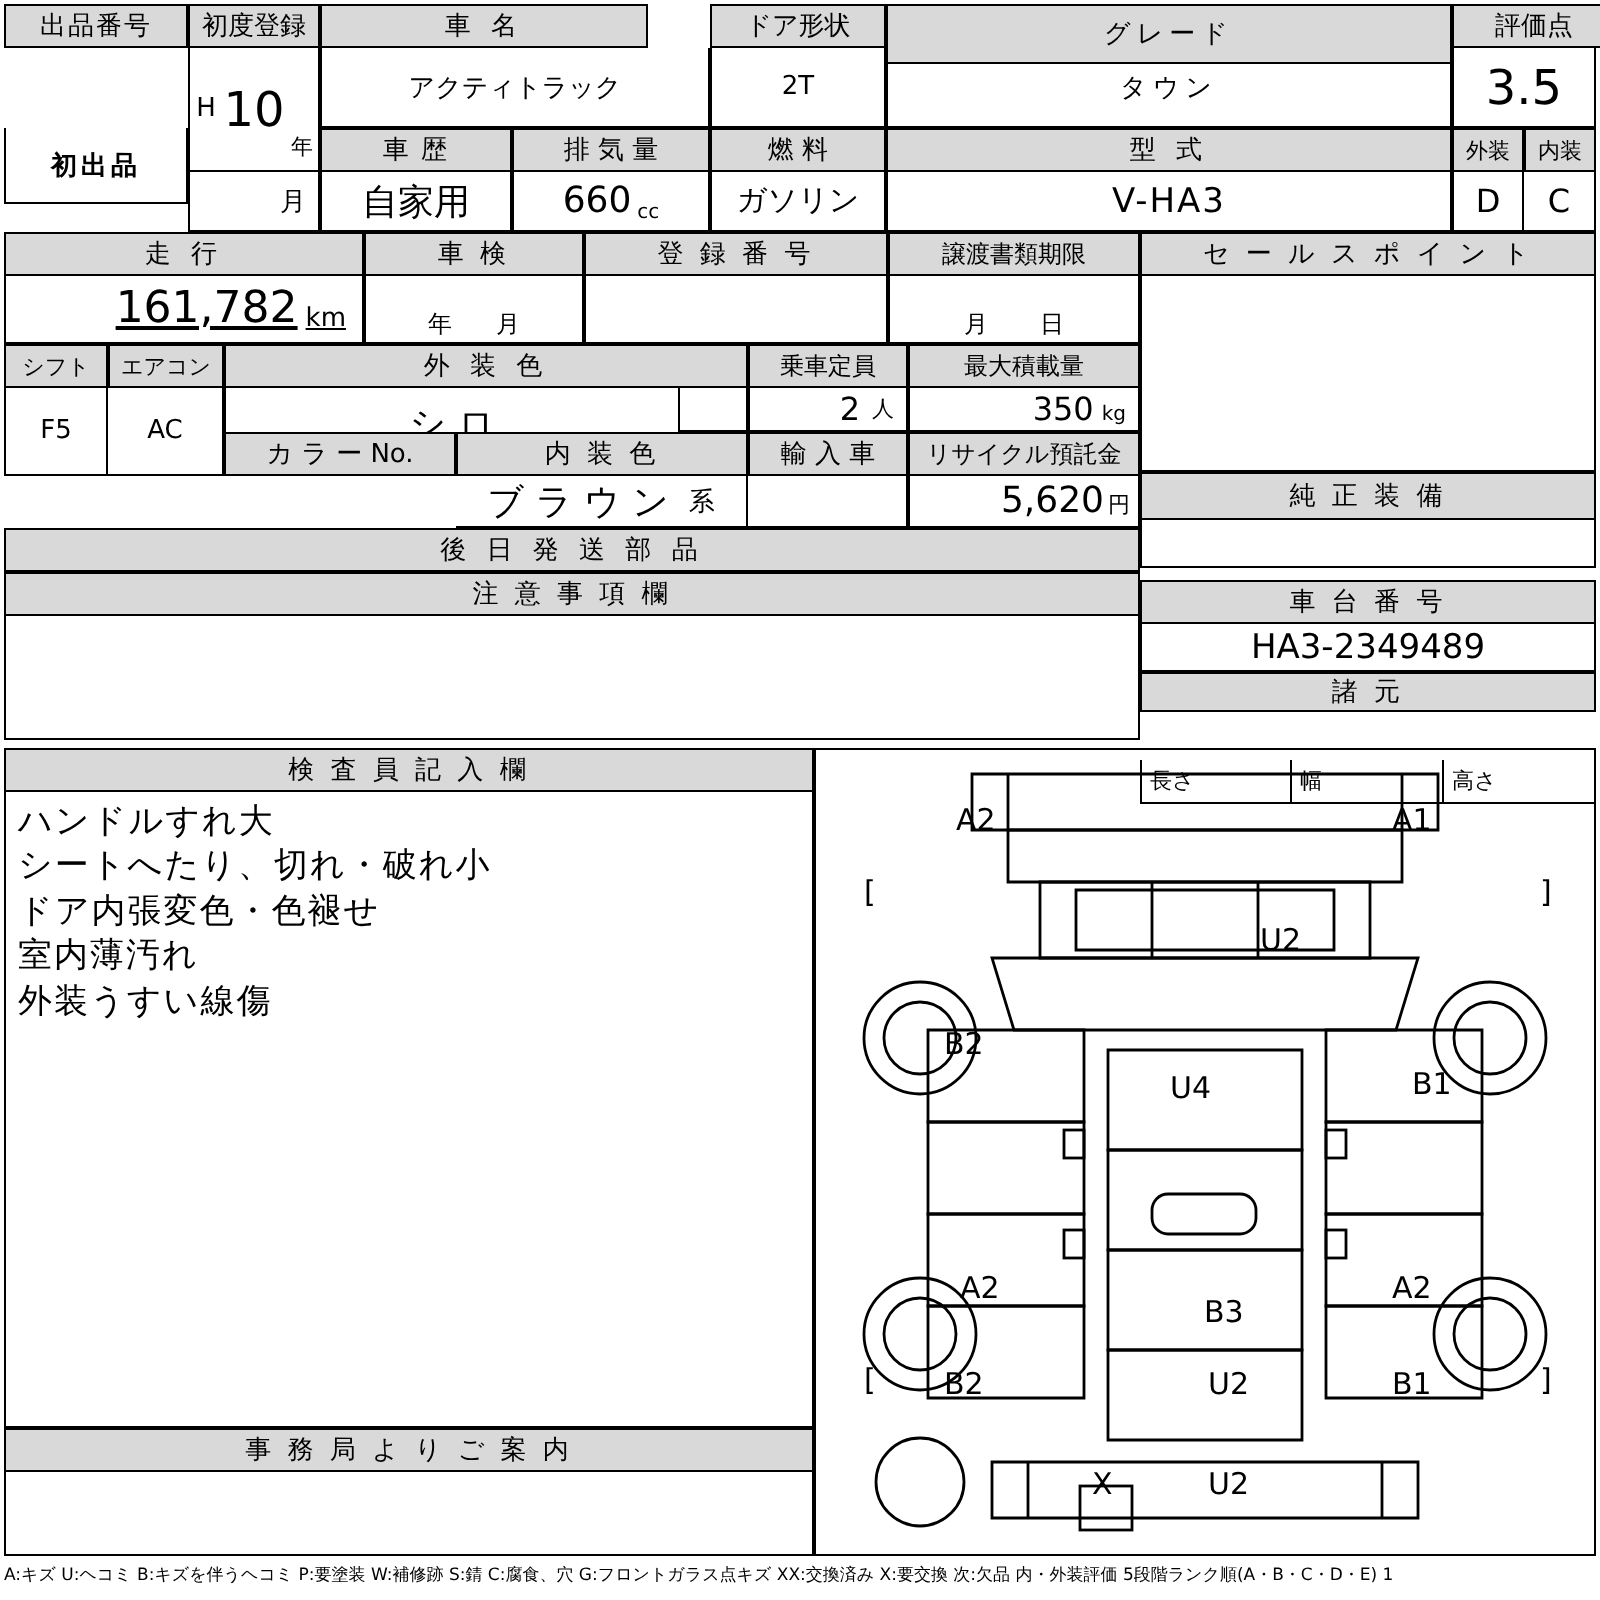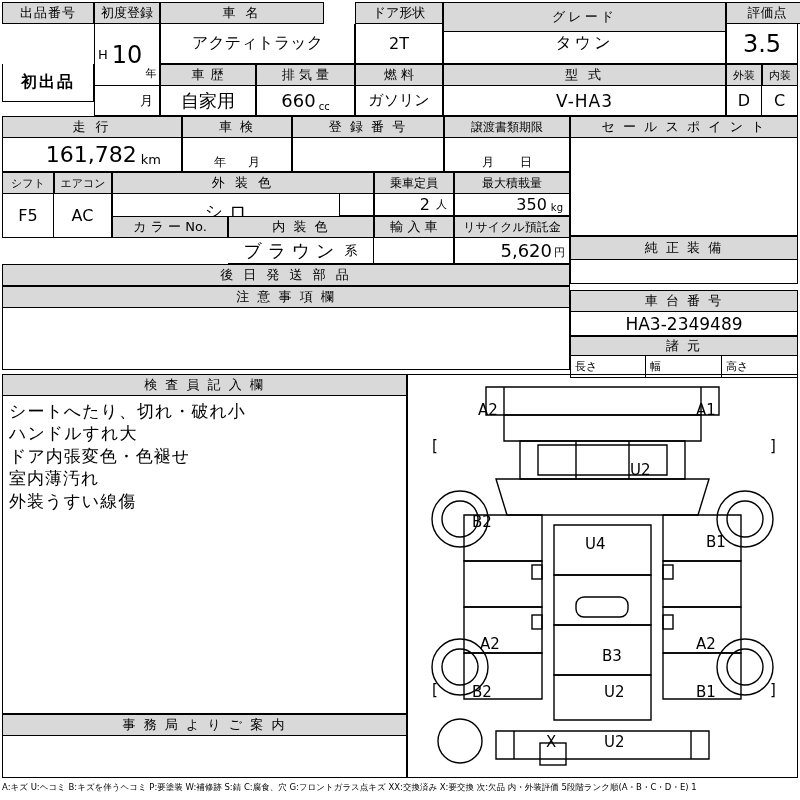--- a/index.html
+++ b/index.html
@@ -16,28 +16,28 @@
   .ctr{display:flex;align-items:center;justify-content:center;}
   .lft{display:flex;align-items:center;justify-content:flex-start;}
   .rgt{display:flex;align-items:center;justify-content:flex-end;}
   .t11{font-size:11px;}
   .t12{font-size:12px;}
   .t13{font-size:13px;}
   .t15{font-size:15px;}
   .t16{font-size:16px;}
   .t17{font-size:17px;}
   .t18{font-size:18px;}
-  .t20{font-size:16px;}
+  .t20{font-size:13px;}
   .t22{font-size:22px;}
   .t24{font-size:24px;}
   .t26{font-size:26px;}
   .sp1{letter-spacing:1px;}
   .sp2{letter-spacing:2px;}
   .sp3{letter-spacing:3px;}
-  .pad4{padding-left:4px;}
+  .pad4{padding-left:4px;margin-top:24px;}
   .sub{font-size:10px;}
   .row{display:flex;flex-direction:row;}
   .notes{padding:4px 6px;line-height:1.32;font-size:17px;letter-spacing:1px;}
   .notes div{white-space:nowrap;}
   .footer{position:absolute;left:2px;top:782px;width:796px;font-size:8.5px;letter-spacing:0px;white-space:nowrap;}
   svg{display:block;}
   .diaglabel{font-size:15px;font-family:"DejaVu Sans","Liberation Sans",sans-serif;}
 </style>
 </head>
 <body>
@@ -86,21 +86,21 @@
   <div class="bx hdr t13 sp3" style="left:443px;top:64px;width:283px;height:22px;">型 式</div>
   <div class="bx ctr t17 sp1" style="left:443px;top:86px;width:283px;height:30px;border-top:none;">V-HA3</div>
 
   <div class="bx hdr t11" style="left:726px;top:64px;width:36px;height:22px;">外装</div>
   <div class="bx hdr t11" style="left:762px;top:64px;width:36px;height:22px;">内装</div>
   <div class="bx ctr t16" style="left:726px;top:86px;width:36px;height:30px;border-top:none;">D</div>
   <div class="bx ctr t16" style="left:762px;top:86px;width:36px;height:30px;border-top:none;border-left:none;">C</div>
 
   <div class="bx hdr t13 sp3" style="left:2px;top:116px;width:180px;height:22px;">走 行</div>
   <div class="bx" style="left:2px;top:138px;width:180px;height:34px;border-top:none;">
-    <div class="row" style="height:100%;align-items:center;justify-content:flex-end;padding-right:20px;">
+    <div class="row" style="height:100%;align-items:center;justify-content:flex-end;padding-right:8px;text-decoration:underline;">
       <span class="t22">161,782</span>
       <span class="t13" style="padding-left:4px;align-self:flex-end;padding-bottom:4px;">km</span>
     </div>
   </div>
 
   <div class="bx hdr t13 sp2" style="left:182px;top:116px;width:110px;height:22px;">車 検</div>
   <div class="bx" style="left:182px;top:138px;width:110px;height:34px;border-top:none;">
     <div class="row" style="height:100%;align-items:flex-end;justify-content:center;padding-bottom:4px;">
       <span class="t12" style="padding-right:22px;">年</span>
       <span class="t12">月</span>
@@ -176,22 +176,22 @@
 
   <div class="bx hdr t13 sp2" style="left:570px;top:290px;width:228px;height:22px;">車 台 番 号</div>
   <div class="bx ctr t17" style="left:570px;top:312px;width:228px;height:24px;border-top:none;">HA3-2349489</div>
   <div class="bx hdr t13 sp2" style="left:570px;top:336px;width:228px;height:20px;">諸 元</div>
   <div class="bx lft t11 pad4" style="left:570px;top:356px;width:76px;height:22px;border-top:none;">長さ</div>
   <div class="bx lft t11 pad4" style="left:646px;top:356px;width:76px;height:22px;border-top:none;border-left:none;">幅</div>
   <div class="bx lft t11 pad4" style="left:722px;top:356px;width:76px;height:22px;border-top:none;border-left:none;">高さ</div>
 
   <div class="bx hdr t13 sp2" style="left:2px;top:374px;width:405px;height:22px;">検 査 員 記 入 欄</div>
   <div class="bx notes" style="left:2px;top:396px;width:405px;height:318px;border-top:none;">
+    <div>ハンドルすれ大</div>
     <div>シートへたり、切れ・破れ小</div>
-    <div>ハンドルすれ大</div>
     <div>ドア内張変色・色褪せ</div>
     <div>室内薄汚れ</div>
     <div>外装うすい線傷</div>
   </div>
 
   <div class="bx hdr t13 sp2" style="left:2px;top:714px;width:405px;height:22px;">事 務 局 よ り ご 案 内</div>
   <div class="bx" style="left:2px;top:736px;width:405px;height:42px;border-top:none;"></div>
 
   <div class="bx" style="left:407px;top:374px;width:391px;height:404px;">
     <svg width="389" height="402" viewBox="0 0 389 402">

